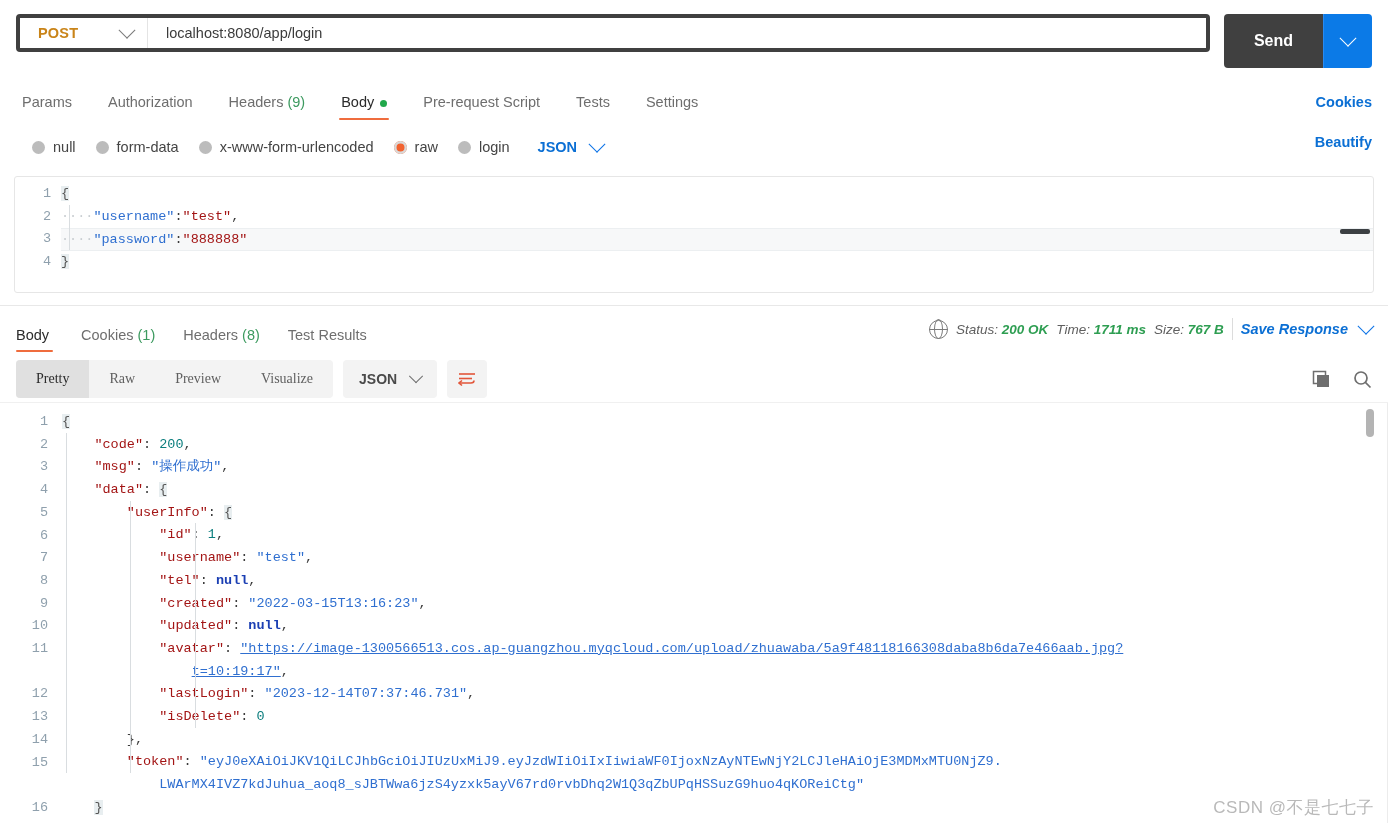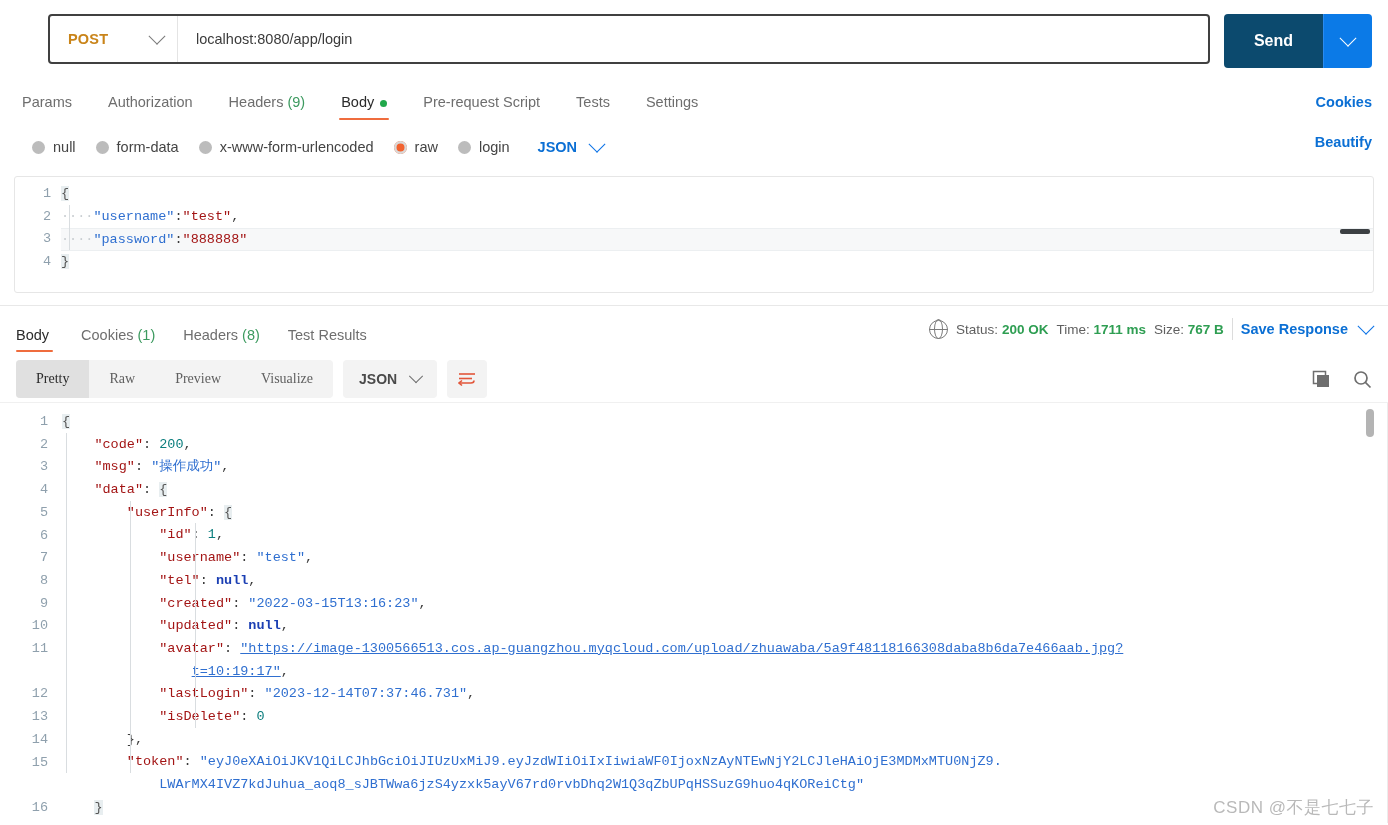--- a/index.html
+++ b/index.html
@@ -21,26 +21,25 @@
     display: flex;
     align-items: stretch;
     padding: 14px 16px 0 16px;
     height: 56px;
     box-sizing: content-box;
   }
   .url-input-wrap {
     flex: 1;
     display: flex;
     align-items: center;
-    border: 2px solid #404040;
+    border: 4px solid #404040;
     border-radius: 4px;
-    height: 50px;
+    height: 38px;
     box-sizing: border-box;
     background: #fff;
-    margin-left: 32px;
   }
   .method-select {
     display: flex;
     align-items: center;
     justify-content: space-between;
     width: 128px;
     height: 100%;
     padding: 0 14px 0 18px;
     box-sizing: border-box;
     border-right: 1px solid #e4e4e4;
@@ -69,21 +68,21 @@
     font-family: "Liberation Sans", sans-serif;
   }
   .send-group {
     display: flex;
     margin-left: 14px;
     border-radius: 4px;
     overflow: hidden;
     height: 54px;
   }
   .send-btn {
-    background: #0c4a6e;
+    background: #404040;
     color: #fff;
     font-weight: bold;
     font-size: 16px;
     display: flex;
     align-items: center;
     justify-content: center;
     padding: 0 30px;
     cursor: pointer;
   }
   .send-caret {
@@ -277,20 +276,21 @@
     height: 2.5px;
     background: #ef6c3d;
     border-radius: 2px;
   }
   .resp-meta {
     display: flex;
     align-items: center;
     font-size: 13.5px;
     color: #5f5f5f;
     gap: 8px;
+    font-style: italic;
   }
   .meta-val { color: #2e9e52; font-weight: bold; }
   .globe {
     width: 17px; height: 17px;
     border: 1.4px solid #7b7b7b;
     border-radius: 50%;
     position: relative;
     display: inline-block;
   }
   .globe::before {

